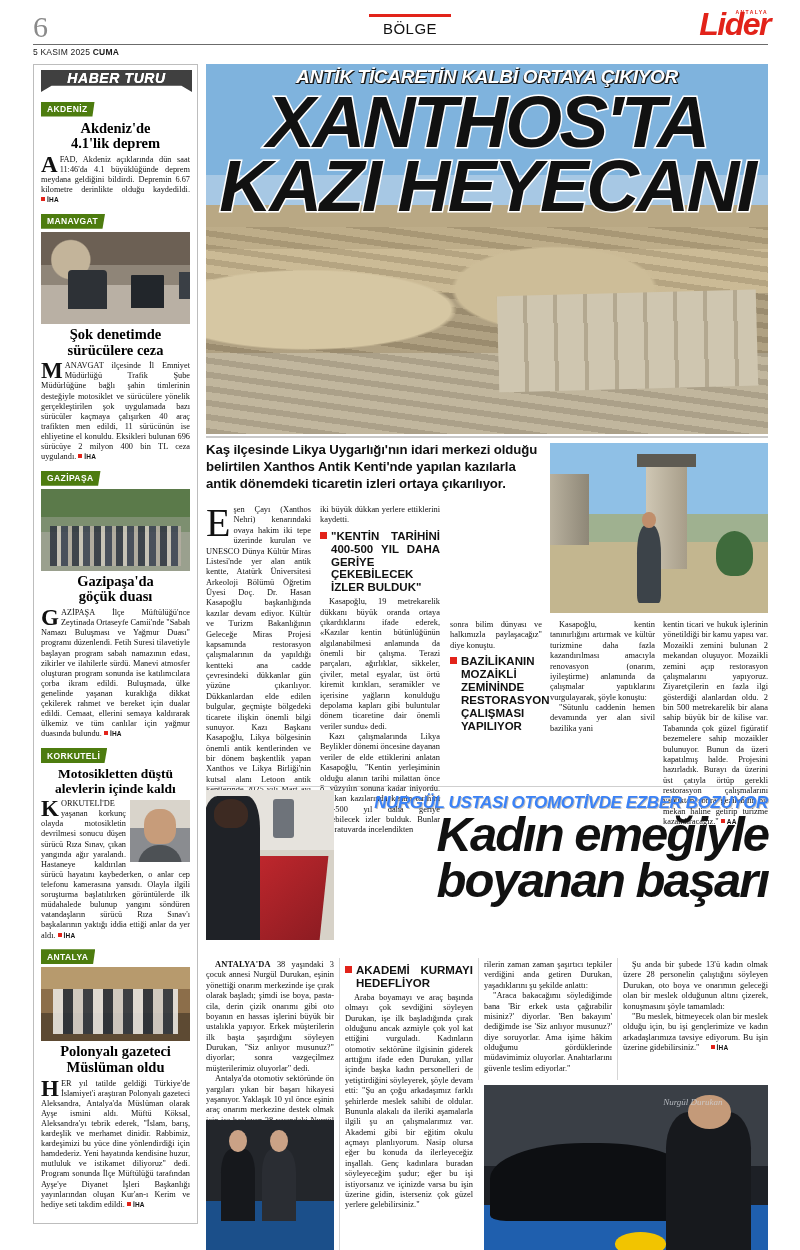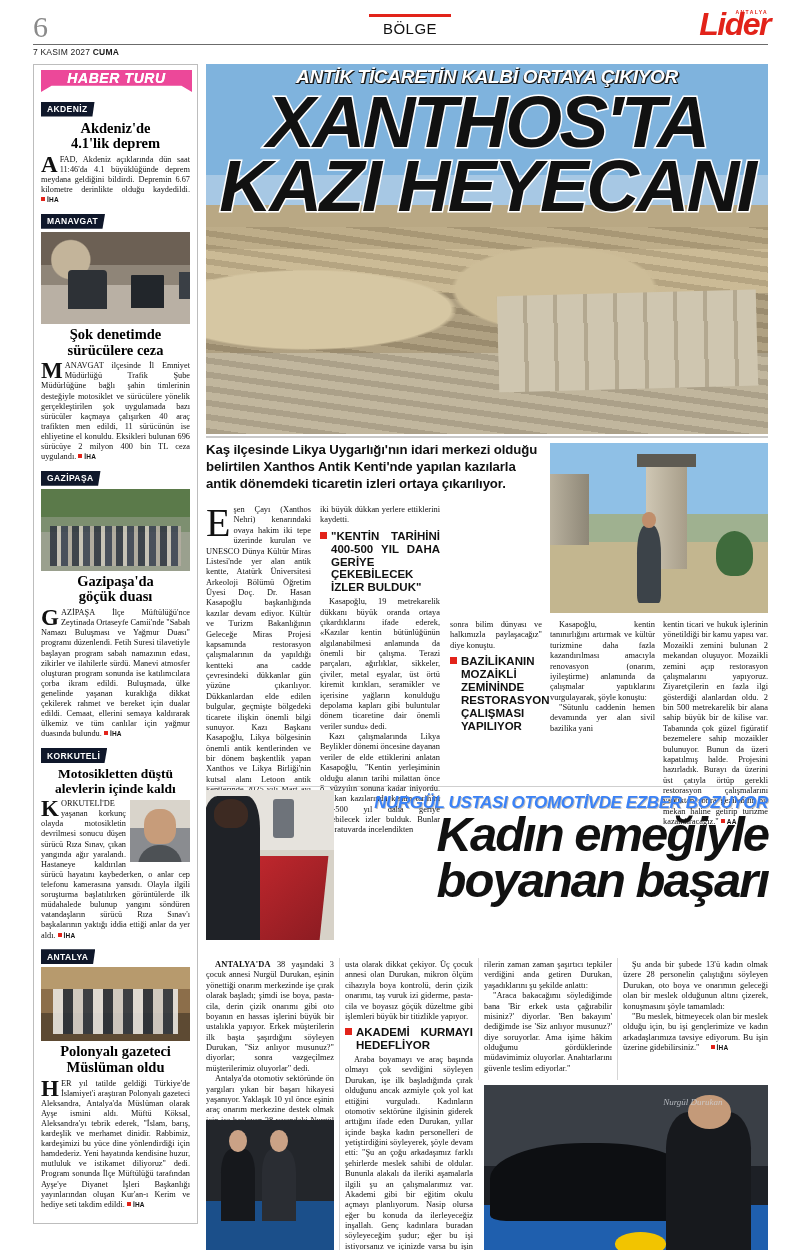--- a/index.html
+++ b/index.html
@@ -59,32 +59,32 @@
     font-size: 5px; font-weight: bold; color: #e2231a; letter-spacing: 1.4px;
   }
 
   
   .rail {
     position: absolute; left: 33px; top: 64px; width: 165px; height: 1160px;
     border: 1px solid #bdbdbd; background: #fff;
   }
   .rail-head {
     position: relative; margin: 5px 5px 0 7px; height: 22px;
-    background: #ec4899;
+    background: #404040;
     clip-path: polygon(0 0, 100% 0, 100% 100%, 93% 72%, 7% 72%, 0 100%);
     display: flex; align-items: flex-start; justify-content: center;
   }
   .rail-head span {
     font-family: "Liberation Sans", sans-serif;
     font-weight: bold; font-style: italic; color: #fff;
     font-size: 14px; letter-spacing: .6px; line-height: 16px;
     text-shadow: 0 0 0 #fff;
   }
   .tagbox {
-    display: inline-block; background: #0f172a; color: #fff;
+    display: inline-block; background: #4d7c0f; color: #fff;
     font-family: "Liberation Sans", sans-serif;
     font-weight: bold; font-size: 8.5px; letter-spacing: .4px;
     padding: 2.5px 7px 2.5px 6px; margin: 0 0 3px 4px;
     clip-path: polygon(0 0, 100% 0, 96% 100%, 0 100%);
   }
   .rail-body { padding: 4px 7px 0 7px; }
   .rail-title {
     font-family: "Liberation Serif", serif;
     font-weight: bold; font-size: 14.5px; line-height: 1.08;
     text-align: center; color: #000; margin: 1px 0 3px 0;
@@ -370,21 +370,21 @@
   }
 </style>
 </head>
 <body>
 
 <div id="page">
 
   <div class="masthead">
     <div class="page-number">6</div>
     <div class="masthead-rule"></div>
-    <div class="masthead-date"><span>7 KASIM 2027 </span><b>CUMA</b></div>
+    <div class="masthead-date"><span>5 KASIM 2025 </span><b>CUMA</b></div>
     <div class="section-wrap">
       <div class="section-bar"></div>
       <div class="section-name">BÖLGE</div>
     </div>
     <div class="logo">
       <div class="logo-sub">ANTALYA</div>
       <div class="logo-main">Lider</div>
     </div>
   </div>
 
@@ -505,21 +505,20 @@
     <span class="l">Kadın emeğiyle</span>
     <span class="l">boyanan başarı</span>
   </div>
 
   <div class="bcol bcol1">
     <p><span class="lead">ANTALYA'DA</span> <span>38 yaşındaki 3 çocuk annesi Nurgül Durukan, eşinin yönettiği onarım merkezinde işe çırak olarak başladı; şimdi ise boya, pasta-cila, derin çizik onarımı gibi oto boyanın en hassas işlerini büyük bir ustalıkla yapıyor. Erkek müşterilerin ilk başta şaşırdığını söyleyen Durukan, "Siz anlıyor musunuz?" diyorlar; sonra vazgeçilmez müşterilerimiz oluyorlar" dedi.</span></p>
     <p>Antalya'da otomotiv sektöründe ön yargıları yıkan bir başarı hikayesi yaşanıyor. Yaklaşık 10 yıl önce eşinin araç onarım merkezine destek olmak için işe başlayan 38 yaşındaki Nurgül Durukan, bugün 28 kişilik ekibin içinde oto boya alanında uzman kadın</p>
   </div>
 
   <div class="bcol bcol2">
-    <p class="noind" style="text-indent:0;">usta olarak dikkat çekiyor. Üç çocuk annesi olan Durukan, mikron ölçüm cihazıyla boya kontrolü, derin çizik onarımı, taş vuruk izi giderme, pasta-cila ve boyasız göçük düzeltme gibi işlemleri büyük bir titizlikle yapıyor.</p>
     <div class="subhead">AKADEMİ KURMAYI HEDEFLİYOR</div>
     <p>Araba boyamayı ve araç başında olmayı çok sevdiğini söyleyen Durukan, işe ilk başladığında çırak olduğunu ancak azmiyle çok yol kat ettiğini vurguladı. Kadınların otomotiv sektörüne ilgisinin giderek arttığını ifade eden Durukan, yıllar içinde başka kadın personelleri de yetiştirdiğini söyleyerek, şöyle devam etti: "Şu an çoğu arkadaşımız farklı şehirlerde meslek sahibi de oldular. Bununla alakalı da ileriki aşamalarla ilgili şu an çalışmalarımız var. Akademi gibi bir eğitim okulu açmayı planlıyorum. Nasip olursa eğer bu konuda da ilerleyeceğiz inşallah. Genç kadınlara buradan söyleyeceğim şudur; eğer bu işi istiyorsanız ve içinizde varsa bu işin üzerine gidin, isterseniz çok güzel yerlere gelebilirsiniz."</p>
 
   </div>
 
   <div class="bcol bcol3">
     <p style="text-indent:0;">rilerin zaman zaman şaşırtıcı tepkiler verdiğini anda getiren Durukan, yaşadıklarını şu şekilde anlattı:</p>
     <p>"Araca bakacağımı söylediğimde bana 'Bir erkek usta çağırabilir misiniz?' diyorlar. 'Ben bakayım' dediğimde ise 'Siz anlıyor musunuz?' diye soruyorlar. Ama işime hâkim olduğumu gördüklerinde müdavimimiz oluyorlar. Anahtarlarını güvenle teslim ediyorlar."</p>
   </div>
 

